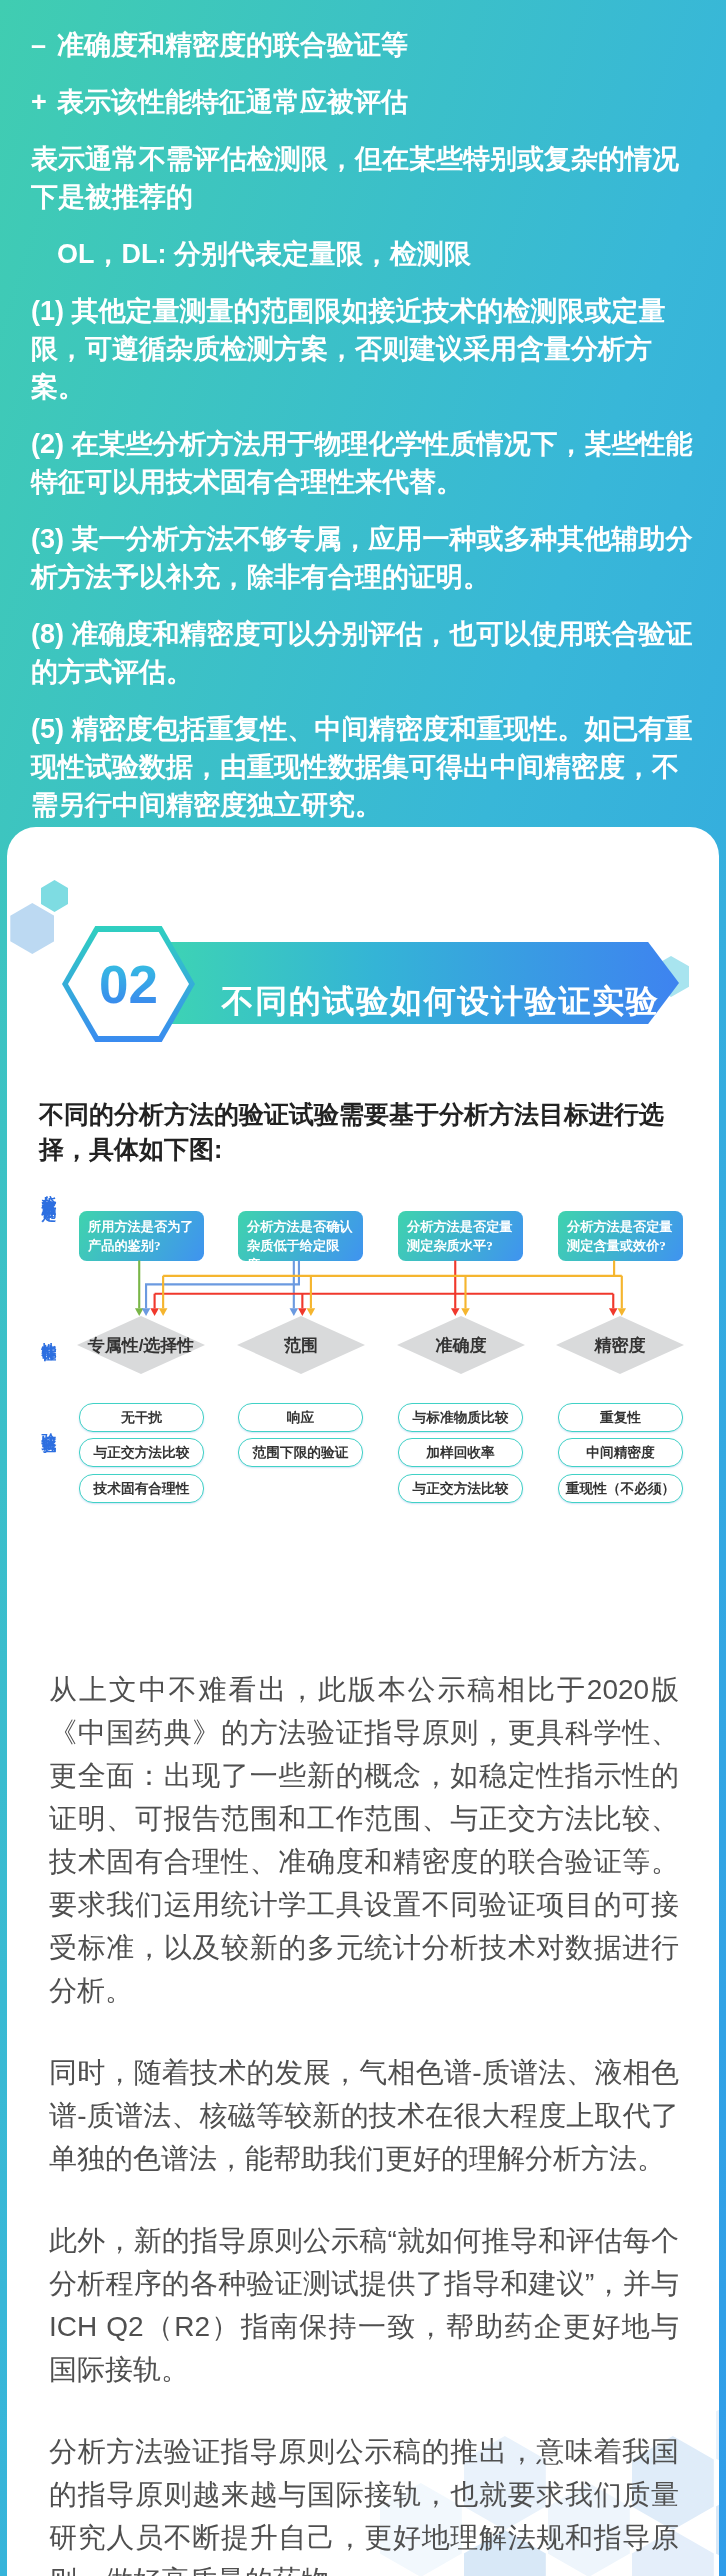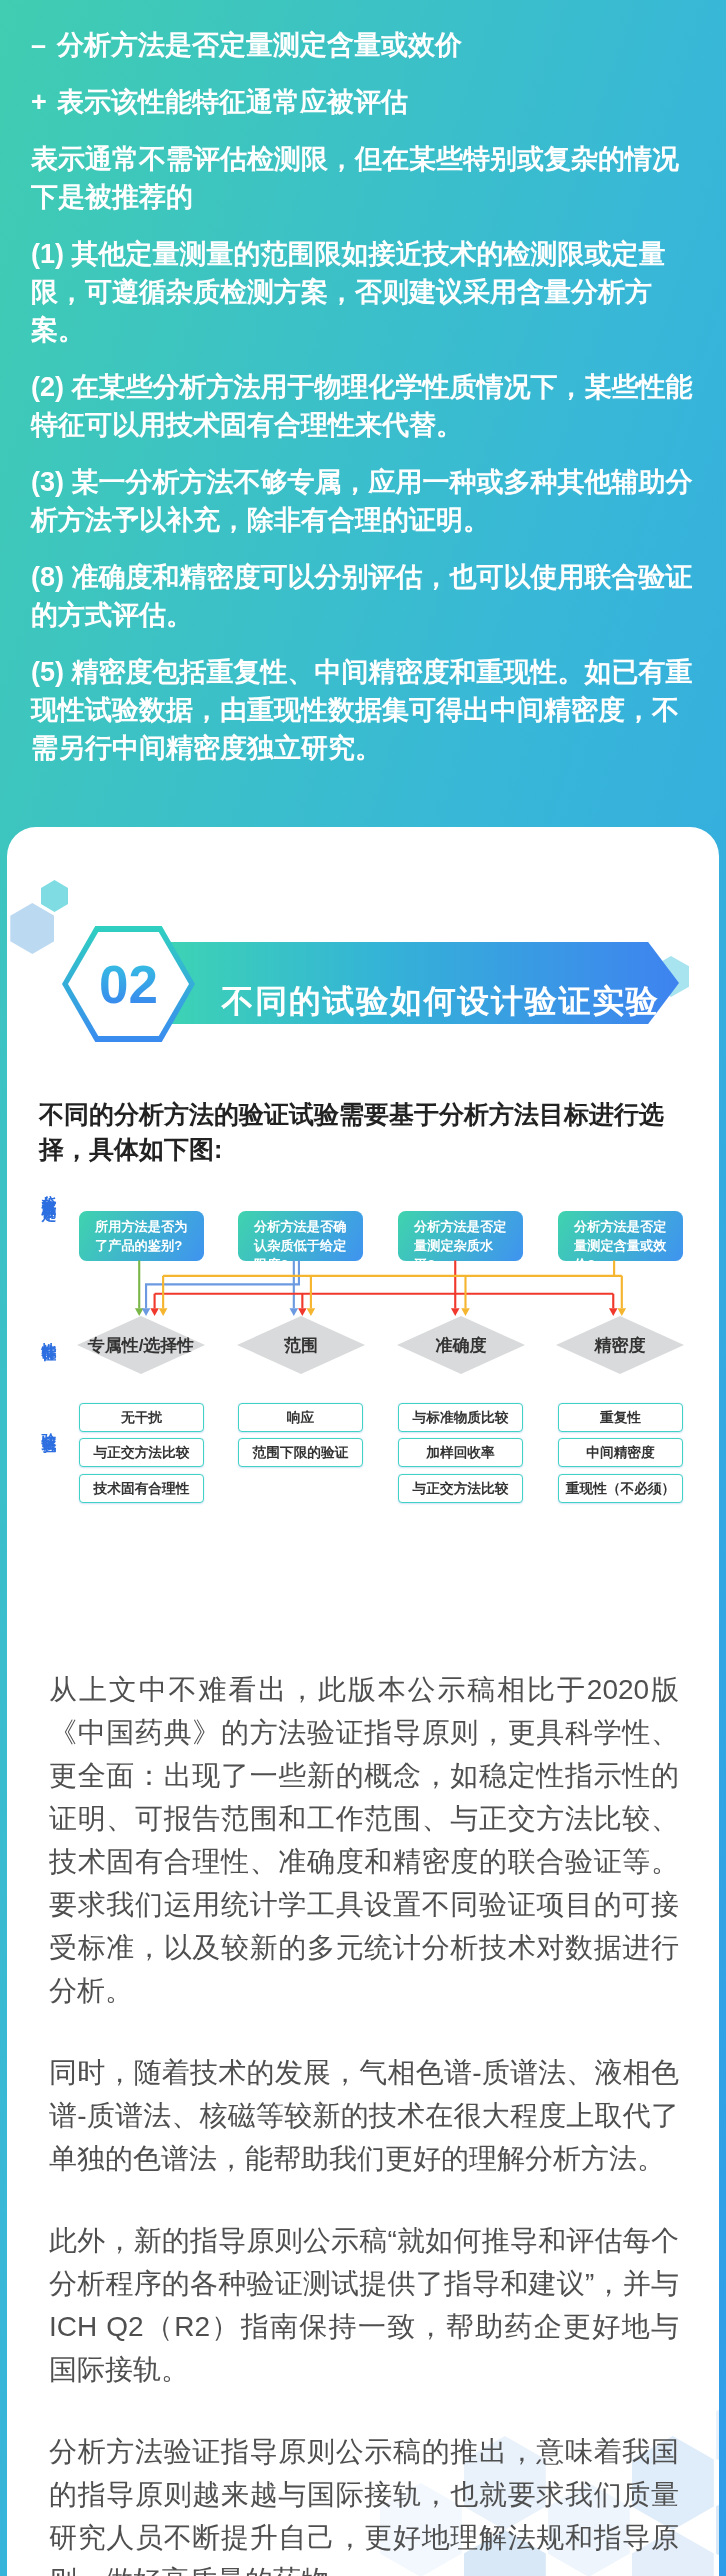--- a/index.html
+++ b/index.html
@@ -57,62 +57,63 @@
     -webkit-background-clip:text;background-clip:text;color:transparent;
   }
   
   .intro{position:absolute;left:39px;right:17px;top:1097px;color:#222;font-size:25px;font-weight:700;line-height:35px;}
   
   .vlabel{position:absolute;left:39px;writing-mode:vertical-rl;text-orientation:upright;color:#2d6fe0;font-size:14.5px;font-weight:700;letter-spacing:1.7px;}
   .vl1{top:1183px;}
   .vl2{top:1330px;}
   .vl3{top:1422px;}
   .qbox{
-    position:absolute;width:125px;height:50px;border-radius:7.7px;box-sizing:border-box;padding:6px 16px;
+    position:absolute;width:125px;height:50px;border-radius:7.7px;box-sizing:border-box;padding:6px 9px;
     background:linear-gradient(120deg,#3fd3ae 0%,#3f93f0 100%);
-    color:#fff;font-size:13.2px;font-weight:700;line-height:1.45;
+    color:#fff;font-size:13.2px;font-weight:700;line-height:1.45;font-family:Liberation Serif, serif;
   }
   .q1{left:79px;top:1211px;} .q2{left:238px;top:1211px;} .q3{left:398px;top:1211px;} .q4{left:558px;top:1211px;}
   .arrows{position:absolute;left:0;top:1256px;width:726px;height:67px;}
   .diamond{
     position:absolute;width:128px;height:58px;top:1316px;
     clip-path:polygon(50% 0,100% 50%,50% 100%,0 50%);
     background:#d9dadb;display:flex;align-items:center;justify-content:center;
     color:#333;font-size:17px;font-weight:700;
   }
   .d1{left:77px;} .d2{left:237px;} .d3{left:397px;} .d4{left:556px;}
   .tbox{
-    position:absolute;width:125px;height:29px;box-sizing:border-box;border:1.7px solid #41d2c6;border-radius:4px;background:#fff;
+    position:absolute;width:125px;height:29px;box-sizing:border-box;border:1.7px solid #41d2c6;border-radius:14px;background:#fff;
     display:flex;align-items:center;justify-content:center;color:#333;font-size:13.7px;font-weight:600;
     box-shadow:0 0.9px 1.7px rgba(60,140,220,0.25);
   }
   .c1{left:79px;} .c2{left:238px;} .c3{left:398px;} .c4{left:558px;}
   .r1{top:1403px;} .r2{top:1438px;} .r3{top:1474px;}
   
   .body-text{position:absolute;left:49px;right:47px;top:1668px;color:#4f4f4f;font-size:28px;line-height:43px;text-align:justify;}
   .body-text p{margin:0 0 39px 0;}
 </style>
 </head>
 <body>
 
 <div class="page">
 
   <div class="top-notes">
     <div class="note-row">
       <span class="note-marker">–</span>
-      <span class="note-text">分析方法是否定量测定含量或效价</span>
+      <span class="note-text">准确度和精密度的联合验证等</span>
     </div>
     <div class="note-row">
       <span class="note-marker">+</span>
       <span class="note-text">表示该性能特征通常应被评估</span>
     </div>
     <div class="note-row">
       <span class="note-marker diamond">✦</span>
       <span class="note-text">表示通常不需评估检测限，但在某些特别或复杂的情况下是被推荐的</span>
     </div>
+    <div class="note-indent">OL，DL: 分别代表定量限，检测限</div>
     <div class="note-plain">(1) 其他定量测量的范围限如接近技术的检测限或定量限，可遵循杂质检测方案，否则建议采用含量分析方案。</div>
     <div class="note-plain">(2) 在某些分析方法用于物理化学性质情况下，某些性能特征可以用技术固有合理性来代替。</div>
     <div class="note-plain">(3) 某一分析方法不够专属，应用一种或多种其他辅助分析方法予以补充，除非有合理的证明。</div>
     <div class="note-plain">(8) 准确度和精密度可以分别评估，也可以使用联合验证的方式评估。</div>
     <div class="note-plain">(5) 精密度包括重复性、中间精密度和重现性。如已有重现性试验数据，由重现性数据集可得出中间精密度，不需另行中间精密度独立研究。</div>
   </div>
 
   <div class="card">
     <div class="bhex bh1"></div>
     <div class="bhex bh2"></div>

